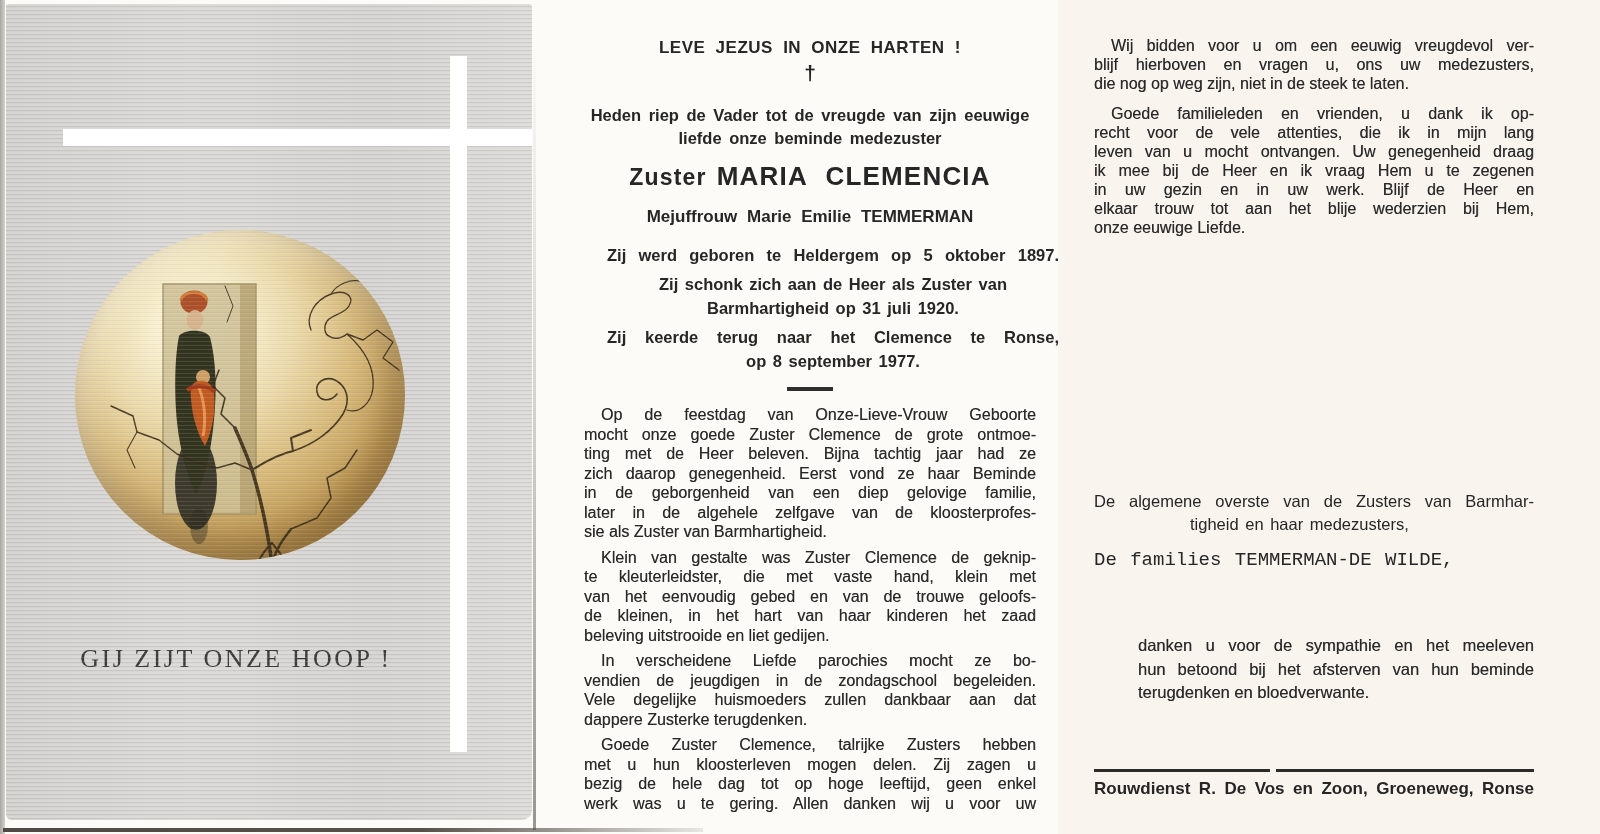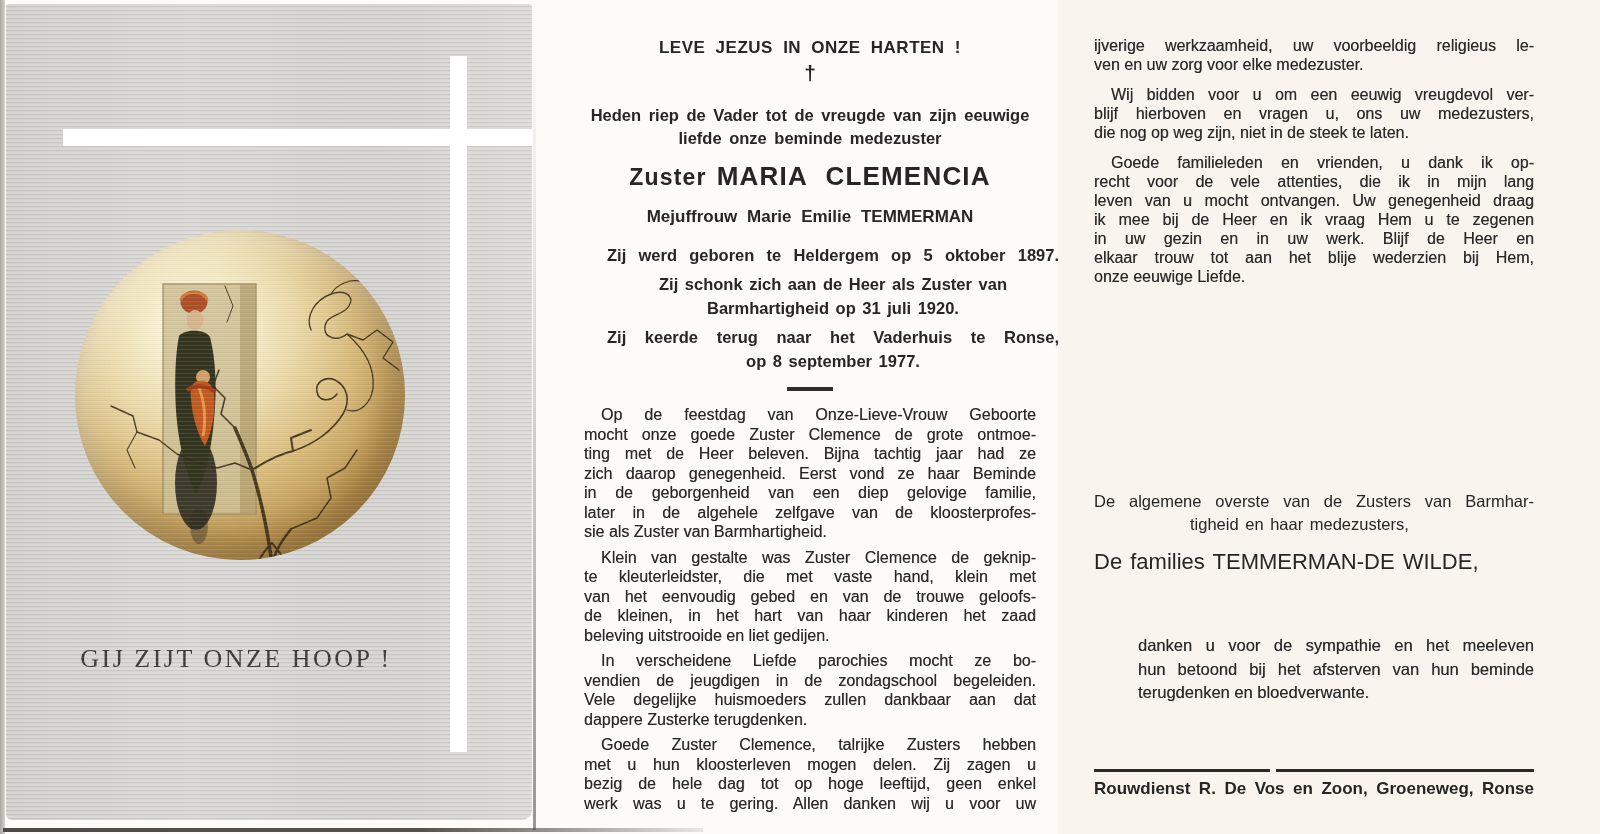--- a/index.html
+++ b/index.html
@@ -64,21 +64,21 @@
   .intro .tl { text-align:center; text-align-last:center; }
   .deceased-name { text-align:center; font-weight:bold; letter-spacing:1.2px; word-spacing:10px; font-size:26px; }
   .deceased-name .prefix { font-size:23px; margin-right:10px; }
   .maiden { text-align:center; font-weight:bold; font-size:17px; word-spacing:5px; }
   .ev { font-weight:bold; font-size:16.5px; line-height:24px; margin-bottom:5px; word-spacing:2px; }
   .m-divider { width:46px; height:4px; background:#2e2e2c; margin:0 auto; }
 
   .hang { font-size:16.5px; line-height:23px; word-spacing:2px; }
   .hang .tl { text-align:justify; text-align-last:justify; }
   .hang .tl.last { text-align-last:left; padding-left:96px; }
-  .families-line { font-size:22px; word-spacing:2px; }
+  .families-line { font-size:19px; word-spacing:2px;font-family:Liberation Mono, monospace; }
   .thanks { padding-left:44px; box-sizing:border-box; font-size:16.5px; line-height:23.5px; margin-bottom:0; }
   .rule { display:flex; gap:6px; }
   .rule span { height:3px; background:#2b2b29; }
   .rule .seg1 { width:176px; } .rule .seg2 { flex:1; }
   .imprint { font-weight:bold; font-size:17px; }
 </style>
 </head>
 <body>
 
 <div id="stage">
@@ -143,21 +143,21 @@
 
   <div class="m-block" style="top:243px;margin-left:23px;">
     <div class="ev">
       <span class="tl stretchline">Zij werd geboren te Heldergem op 5 oktober 1897.</span>
     </div>
     <div class="ev">
       <span class="tl centerline">Zij schonk zich aan de Heer als Zuster van</span>
       <span class="tl centerline">Barmhartigheid op 31 juli 1920.</span>
     </div>
     <div class="ev">
-      <span class="tl stretchline">Zij keerde terug naar het Vaderhuis te Ronse,</span>
+      <span class="tl stretchline">Zij keerde terug naar het Clemence te Ronse,</span>
       <span class="tl centerline">op 8 september 1977.</span>
     </div>
   </div>
 
   <div class="m-block" style="top:387px;">
       <div class="m-divider"></div>
     </div>
 
   <div class="m-block" style="top:405px;">
     <div class="para">
@@ -184,24 +184,20 @@
       </div>
     <div class="para cont">
         <div class="tl first">Goede Zuster Clemence, talrijke Zusters hebben</div>
         <div class="tl">met u hun kloosterleven mogen delen. Zij zagen u</div>
         <div class="tl">bezig de hele dag tot op hoge leeftijd, geen enkel</div>
         <div class="tl last">werk was u te gering. Allen danken wij u voor uw</div>
       </div>
   </div>
 
   <div class="r-block r-lh" style="top:36px;">
-    <div class="para noindent">
-        <div class="tl first">ijverige werkzaamheid, uw voorbeeldig religieus le-</div>
-        <div class="tl last">ven en uw zorg voor elke medezuster.</div>
-      </div>
     <div class="para">
         <div class="tl first">Wij bidden voor u om een eeuwig vreugdevol ver-</div>
         <div class="tl">blijf hierboven en vragen u, ons uw medezusters,</div>
         <div class="tl last">die nog op weg zijn, niet in de steek te laten.</div>
       </div>
     <div class="para">
         <div class="tl first">Goede familieleden en vrienden, u dank ik op-</div>
         <div class="tl">recht voor de vele attenties, die ik in mijn lang</div>
         <div class="tl">leven van u mocht ontvangen. Uw genegenheid draag</div>
         <div class="tl">ik mee bij de Heer en ik vraag Hem u te zegenen</div>

